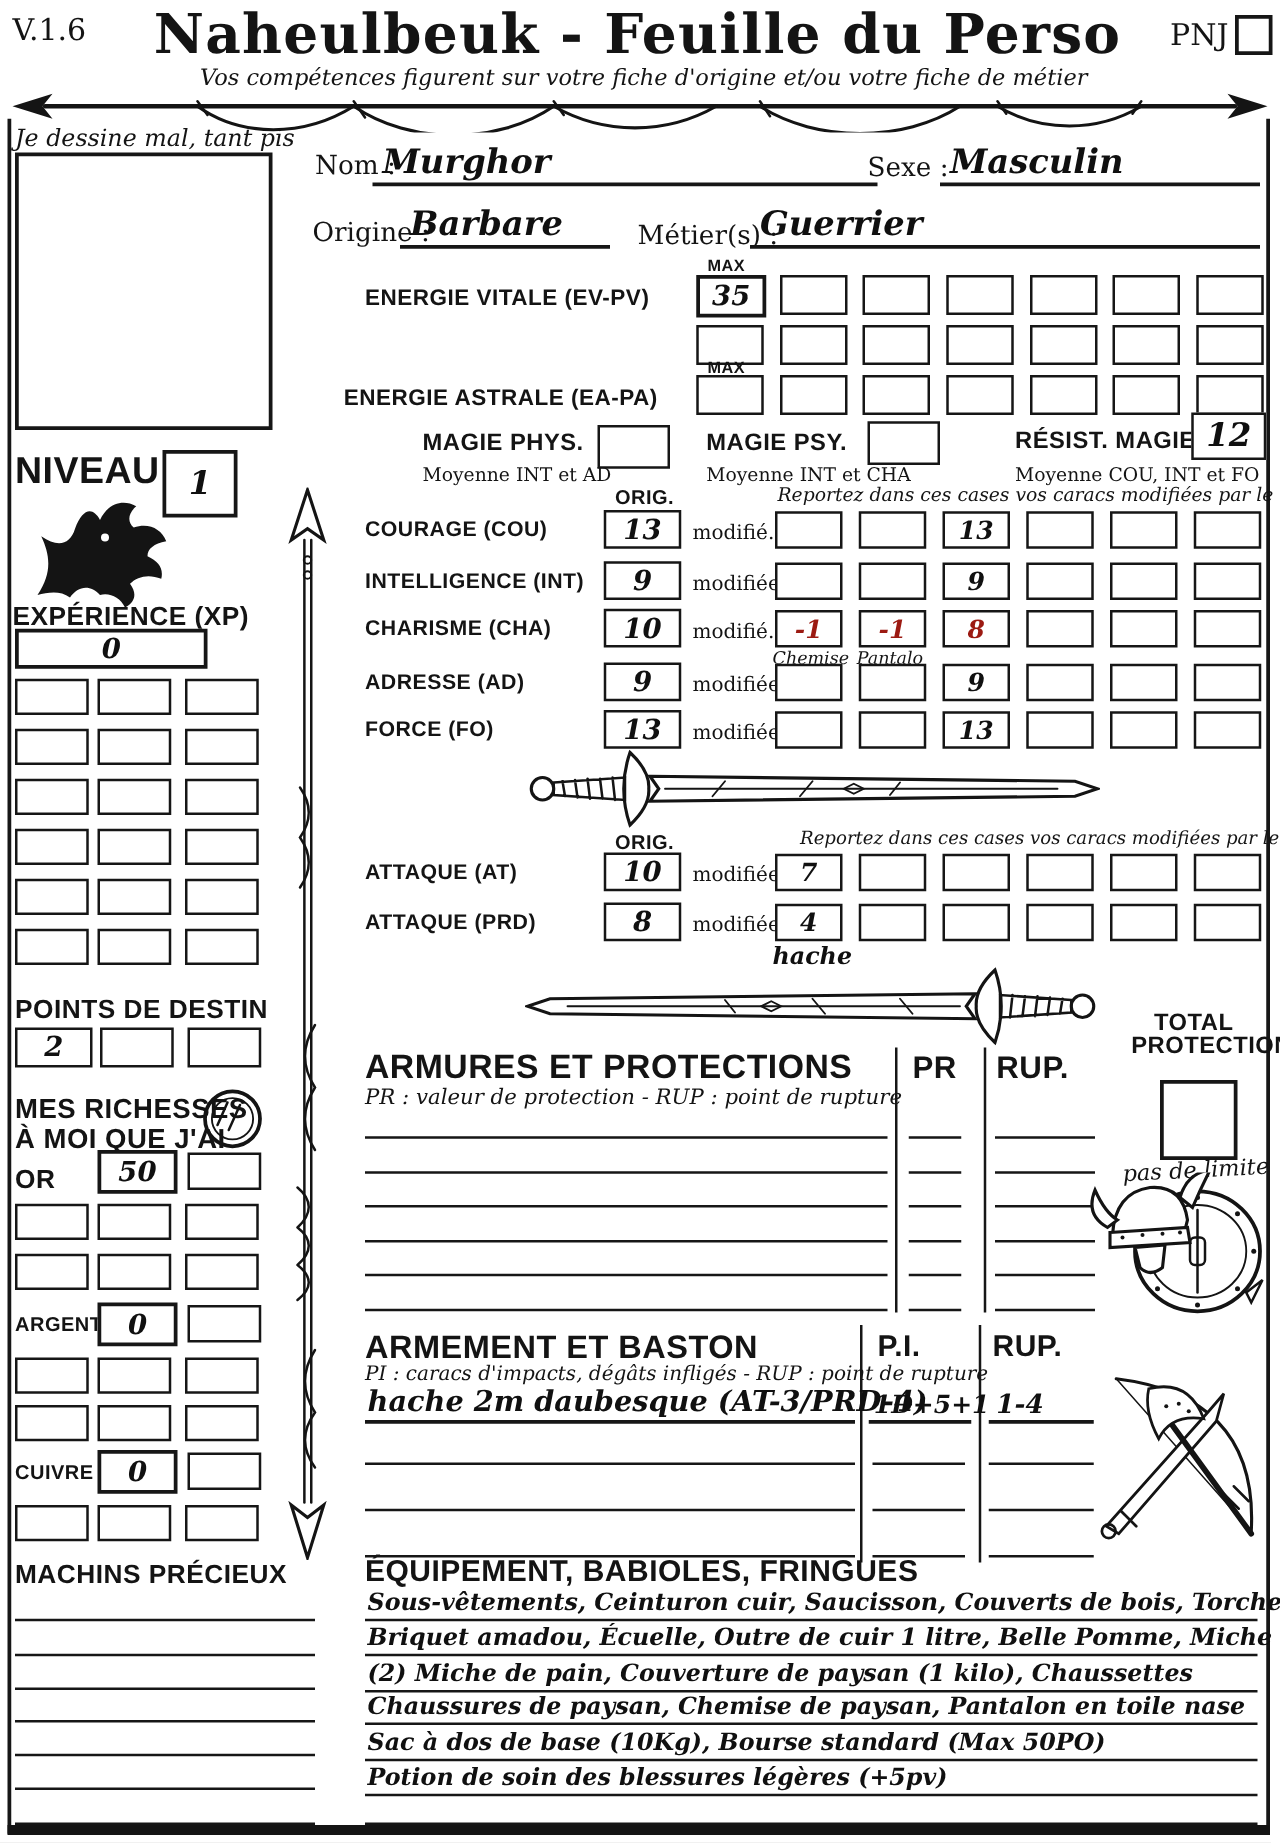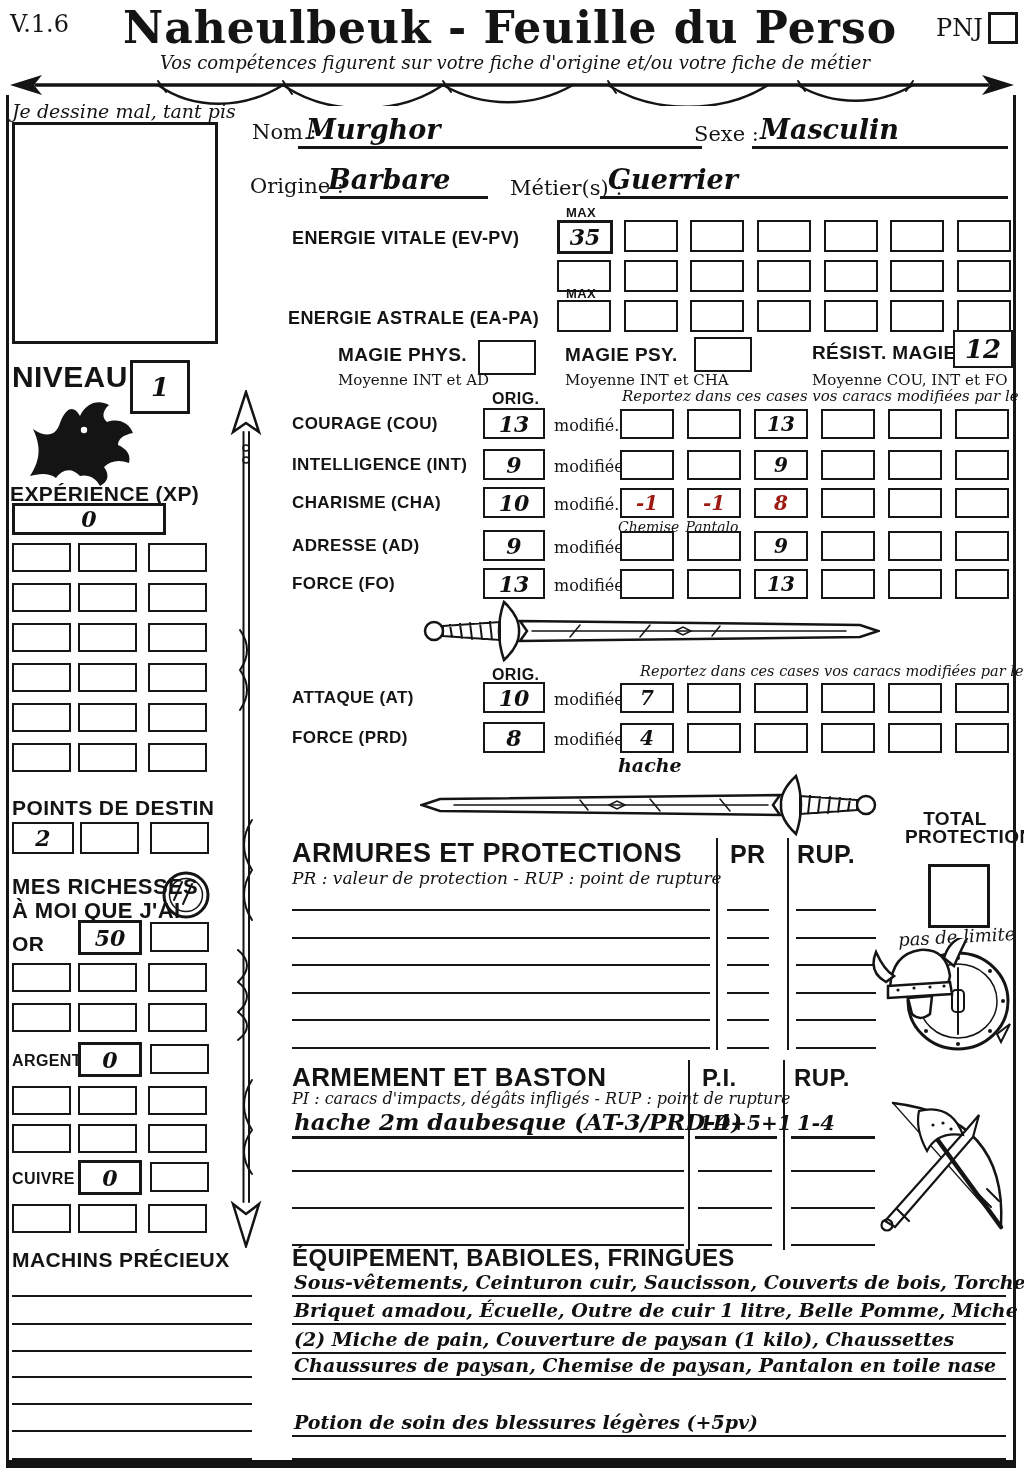--- a/index.html
+++ b/index.html
@@ -205,21 +205,21 @@
   <div class="vbox ebox" style="left:890px;top:220px;"></div>
   <div class="vbox ebox" style="left:957px;top:220px;"></div>
   <div class="vbox ebox" style="left:557px;top:260px;"></div>
   <div class="vbox ebox" style="left:624px;top:260px;"></div>
   <div class="vbox ebox" style="left:690px;top:260px;"></div>
   <div class="vbox ebox" style="left:757px;top:260px;"></div>
   <div class="vbox ebox" style="left:824px;top:260px;"></div>
   <div class="vbox ebox" style="left:890px;top:260px;"></div>
   <div class="vbox ebox" style="left:957px;top:260px;"></div>
   <div class="hdr" style="left:566px;top:286px;font-size:13px;">MAX</div>
-  <div class="hdr" style="left:288px;top:308px;font-size:18px;">ENERGIE ASTRALE (EA-PA)</div>
+  <div class="hdr" style="left:275px;top:308px;font-size:18px;">ENERGIE ASTRALE (EA-PA)</div>
   <div class="vbox ebox" style="left:557px;top:300px;"></div>
   <div class="vbox ebox" style="left:624px;top:300px;"></div>
   <div class="vbox ebox" style="left:690px;top:300px;"></div>
   <div class="vbox ebox" style="left:757px;top:300px;"></div>
   <div class="vbox ebox" style="left:824px;top:300px;"></div>
   <div class="vbox ebox" style="left:890px;top:300px;"></div>
   <div class="vbox ebox" style="left:957px;top:300px;"></div>
 
   <div class="hdr" style="left:338px;top:344px;font-size:19px;">MAGIE PHYS.</div>
   <div class="vbox" style="left:478px;top:340px;width:54px;height:31px;"></div>
@@ -340,21 +340,21 @@
     <div class="vbox cell i0">
         <span class="hand v20">7</span>
       </div>
     <div class="vbox cell i1"></div>
     <div class="vbox cell i2"></div>
     <div class="vbox cell i3"></div>
     <div class="vbox cell i4"></div>
     <div class="vbox cell i5"></div>
   </div>
   <div class="crow" style="top:722px;">
-    <span class="hdr lab">FORCE (PRD)</span>
+    <span class="hdr lab">ATTAQUE (PRD)</span>
     <div class="vbox obox">
         <span class="hand v22">8</span>
       </div>
     <span class="mod">modifiée...</span>
     <div class="vbox cell i0">
         <span class="hand v20">4</span>
       </div>
     <div class="vbox cell i1"></div>
     <div class="vbox cell i2"></div>
     <div class="vbox cell i3"></div>
@@ -472,18 +472,21 @@
     </div>
   <div class="eline" style="top:1293px;">
       <span class="hand">Briquet amadou, Écuelle, Outre de cuir 1 litre, Belle Pomme, Miche de pain</span>
     </div>
   <div class="eline" style="top:1322px;">
       <span class="hand">(2) Miche de pain, Couverture de paysan (1 kilo), Chaussettes</span>
     </div>
   <div class="eline" style="top:1348px;">
       <span class="hand">Chaussures de paysan, Chemise de paysan, Pantalon en toile nase</span>
     </div>
+  <div class="eline" style="top:1377px;">
+      <span class="hand">Sac à dos de base (10Kg), Bourse standard (Max 50PO)</span>
+    </div>
   <div class="eline" style="top:1405px;">
       <span class="hand">Potion de soin des blessures légères (+5pv)</span>
     </div>
   <div class="eline" style="top:1428px;"></div>
 
 </div>
 
 </body></html>

